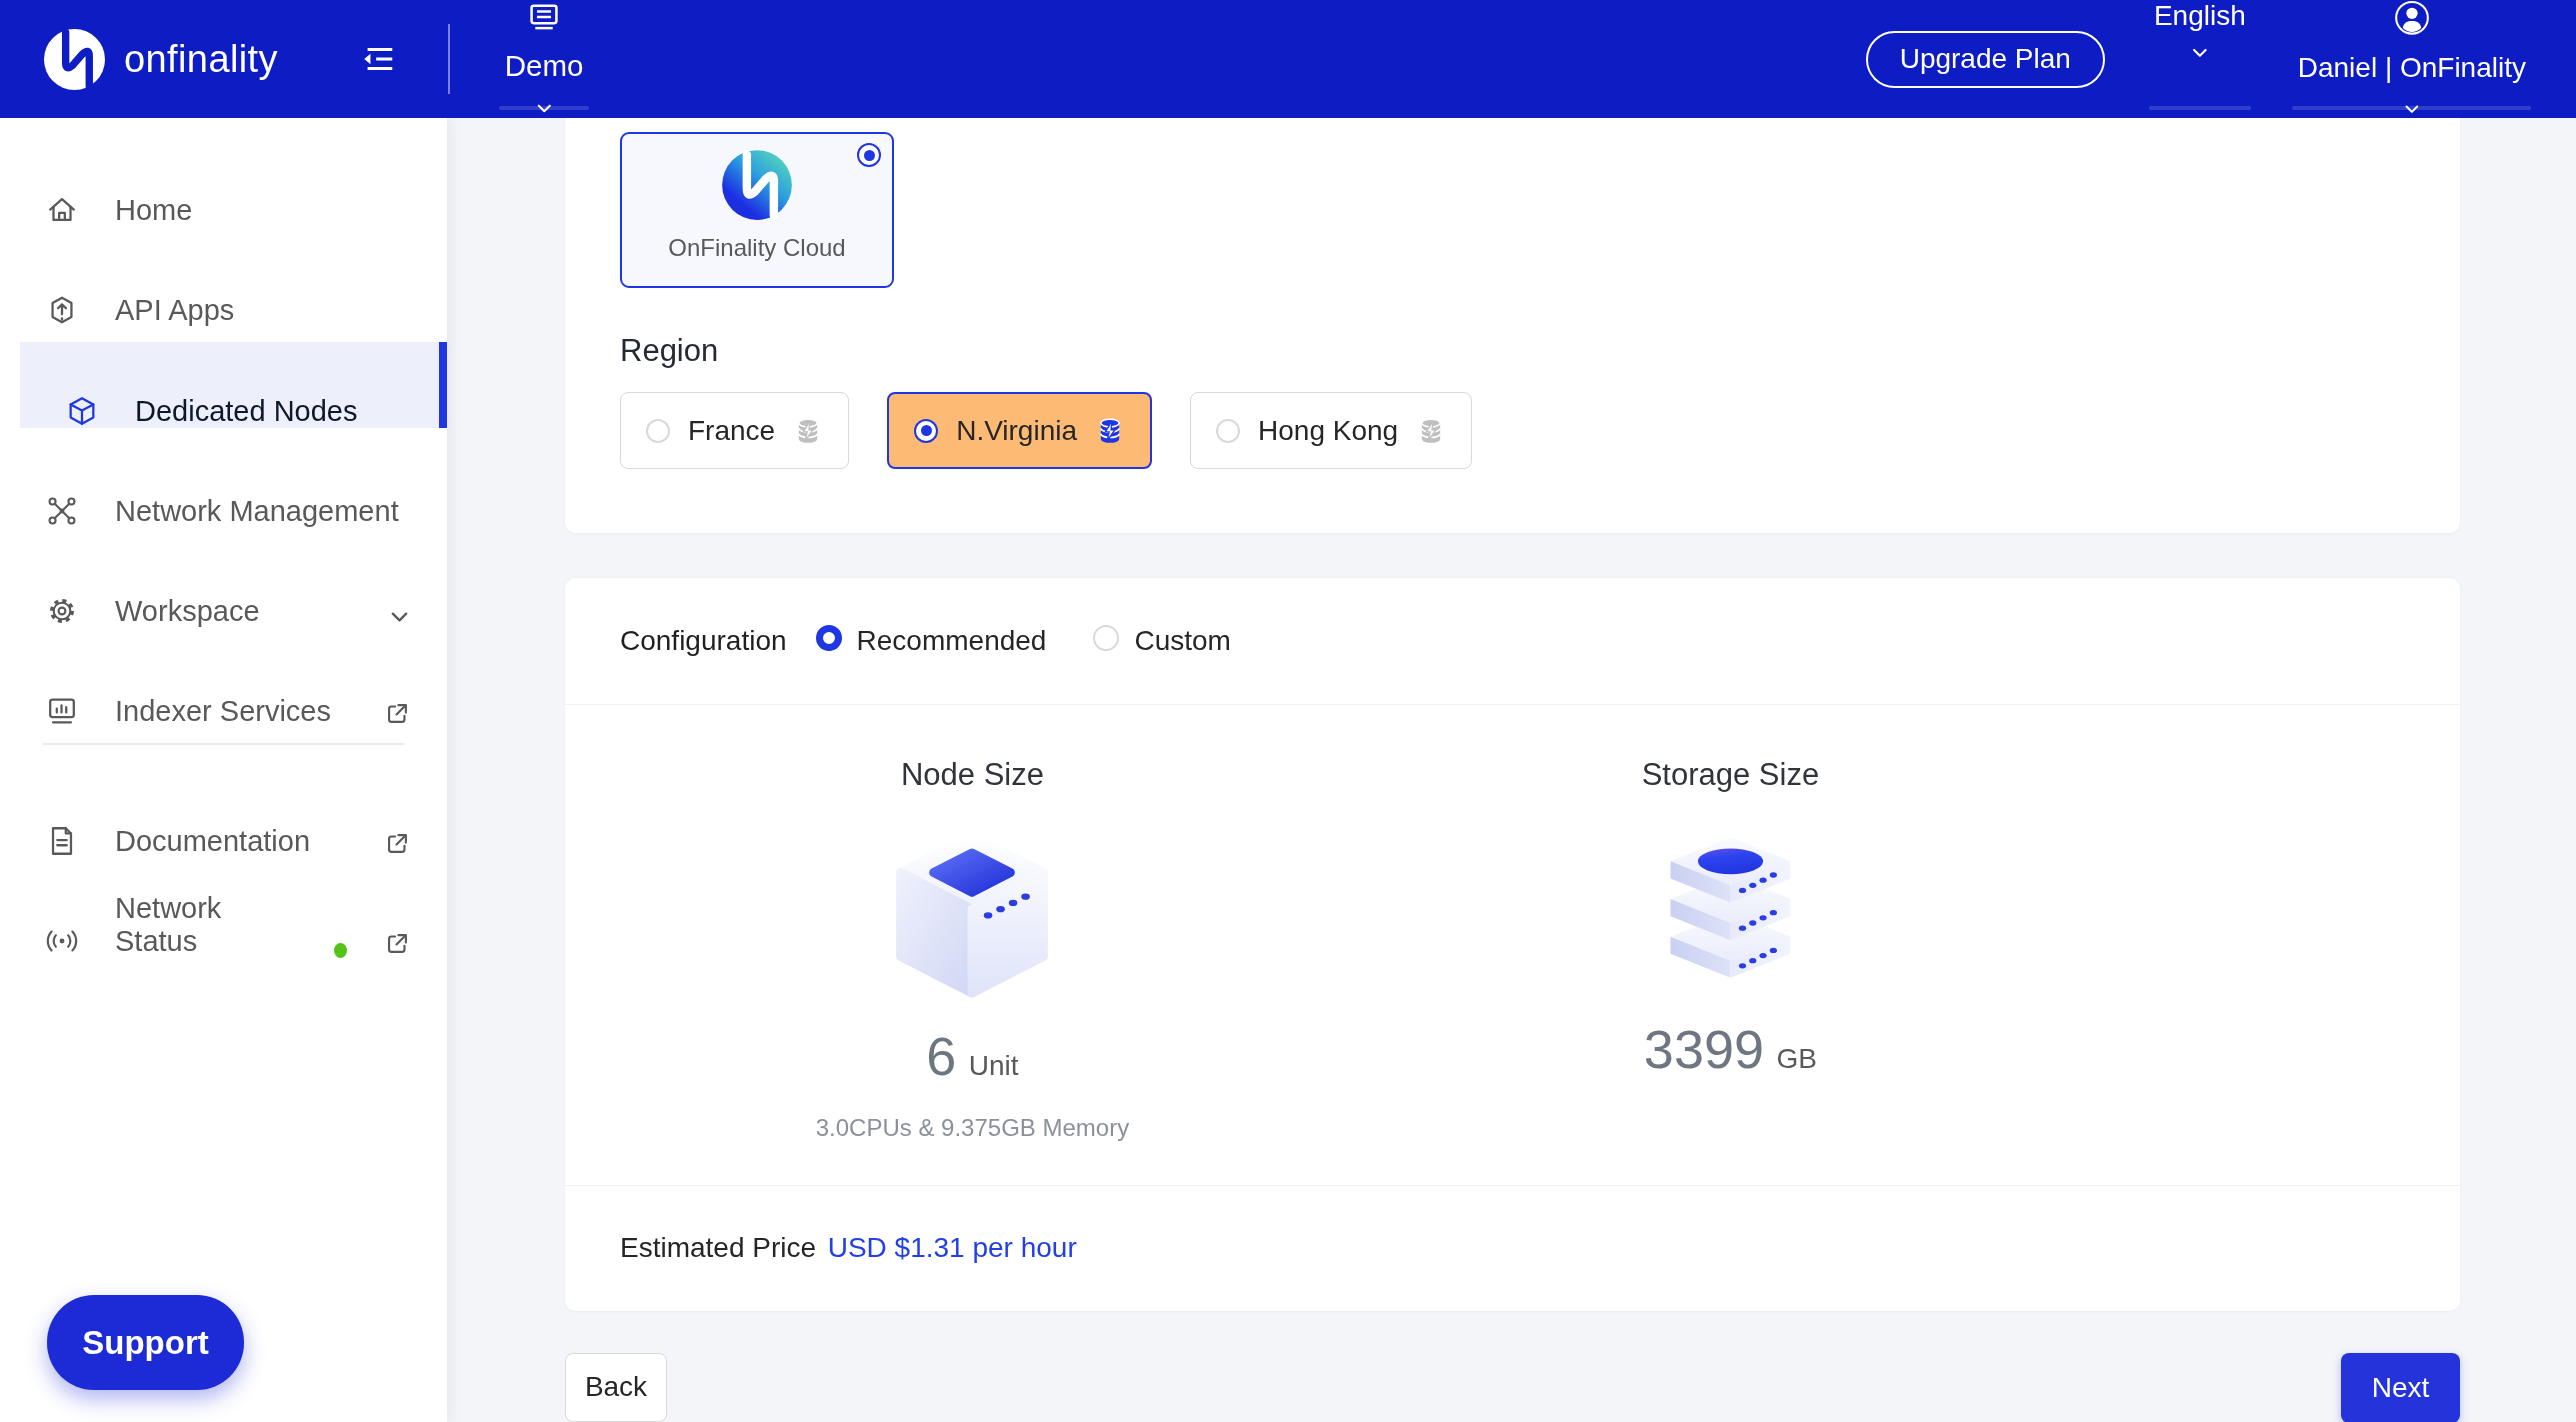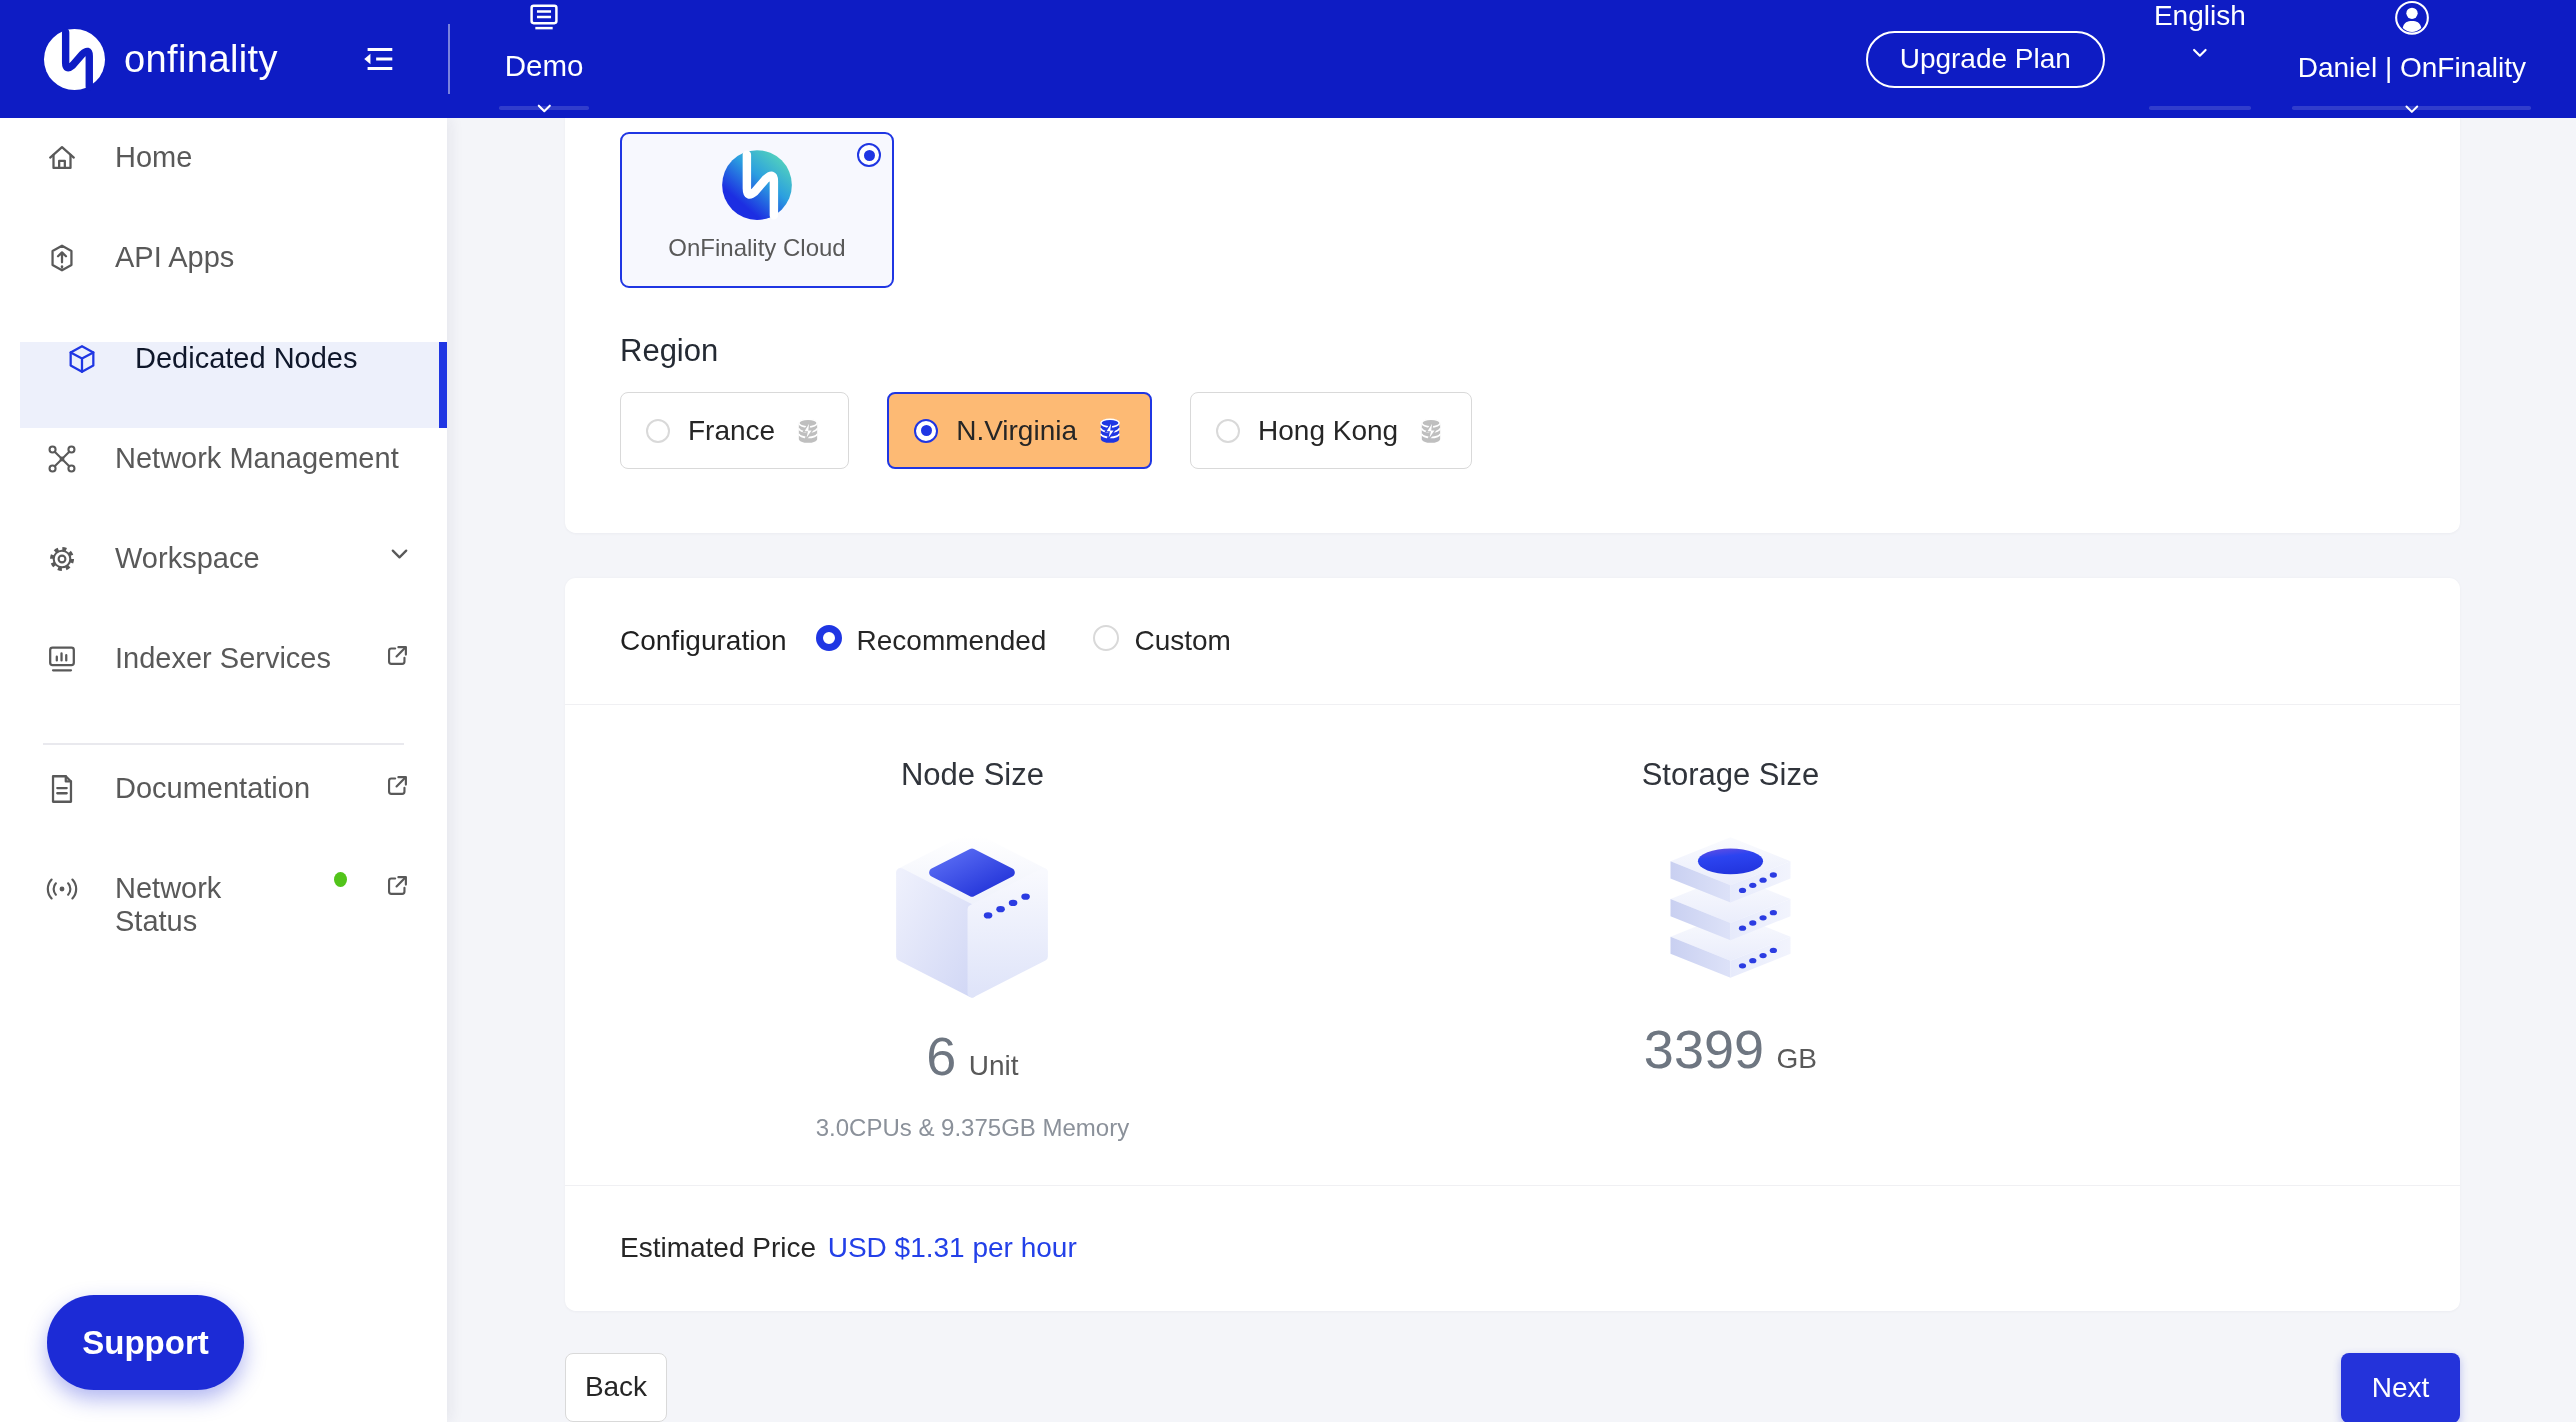--- a/index.html
+++ b/index.html
@@ -39,21 +39,21 @@
 
   
   .body-row { flex:1; display:flex; min-height:0; }
 
   
   .sidebar {
     width:447px; flex:0 0 447px; background:#fff; position:relative; z-index:20;
     box-shadow:5.4px 0 12.5px rgba(30,35,70,0.06); padding-top:23px;
   }
   .side-item {
-    height:86px; margin-bottom:14.3px; display:flex; align-items:flex-start;
+    height:86px; margin-bottom:14.3px; display:flex; align-items:flex-end;
     padding:0 36px 0 45px; gap:36px; font-size:29px; color:#595959; cursor:pointer; position:relative;
   }
   .side-item .s-icon { width:34px; height:34px; flex:0 0 34px; display:flex; }
   .side-item.active { background:#edf0fb; color:#0f172a;margin-left:20px; }
   .side-item.active::after { content:""; position:absolute; right:0; top:0; bottom:0; width:8px; background:#1f36e3; }
   .side-item .trail { margin-left:auto; display:flex; align-items:center; }
   .status-dot { width:15px; height:15px; border-radius:50%; background:#52c41a; margin-left:14.3px; }
   .side-divider { height:1.8px; background:#e9e9ee; margin:12.5px 43px 27px; }
   .support-btn {
     position:absolute; left:47px; bottom:32px; width:197px; height:95px; border:none;

